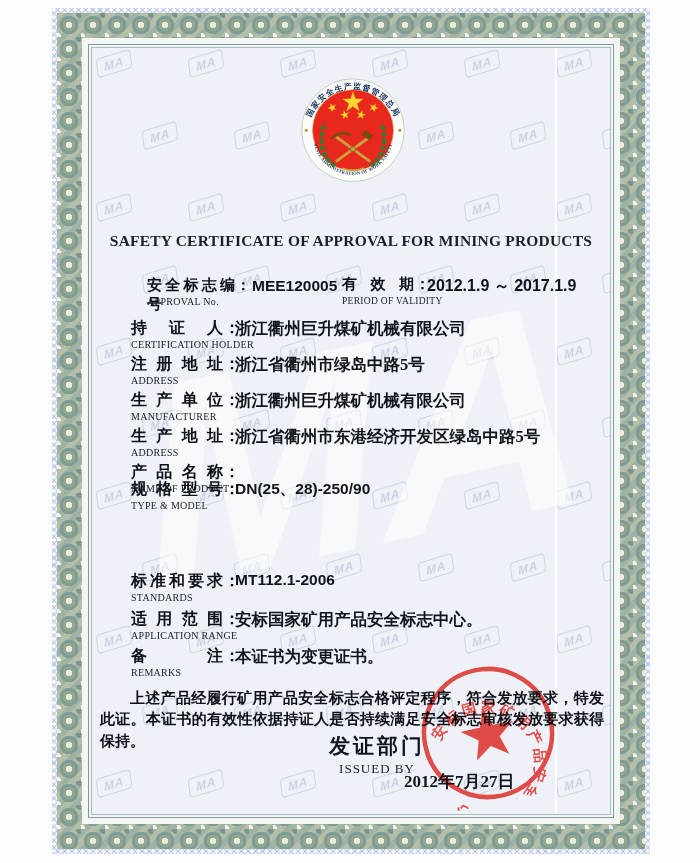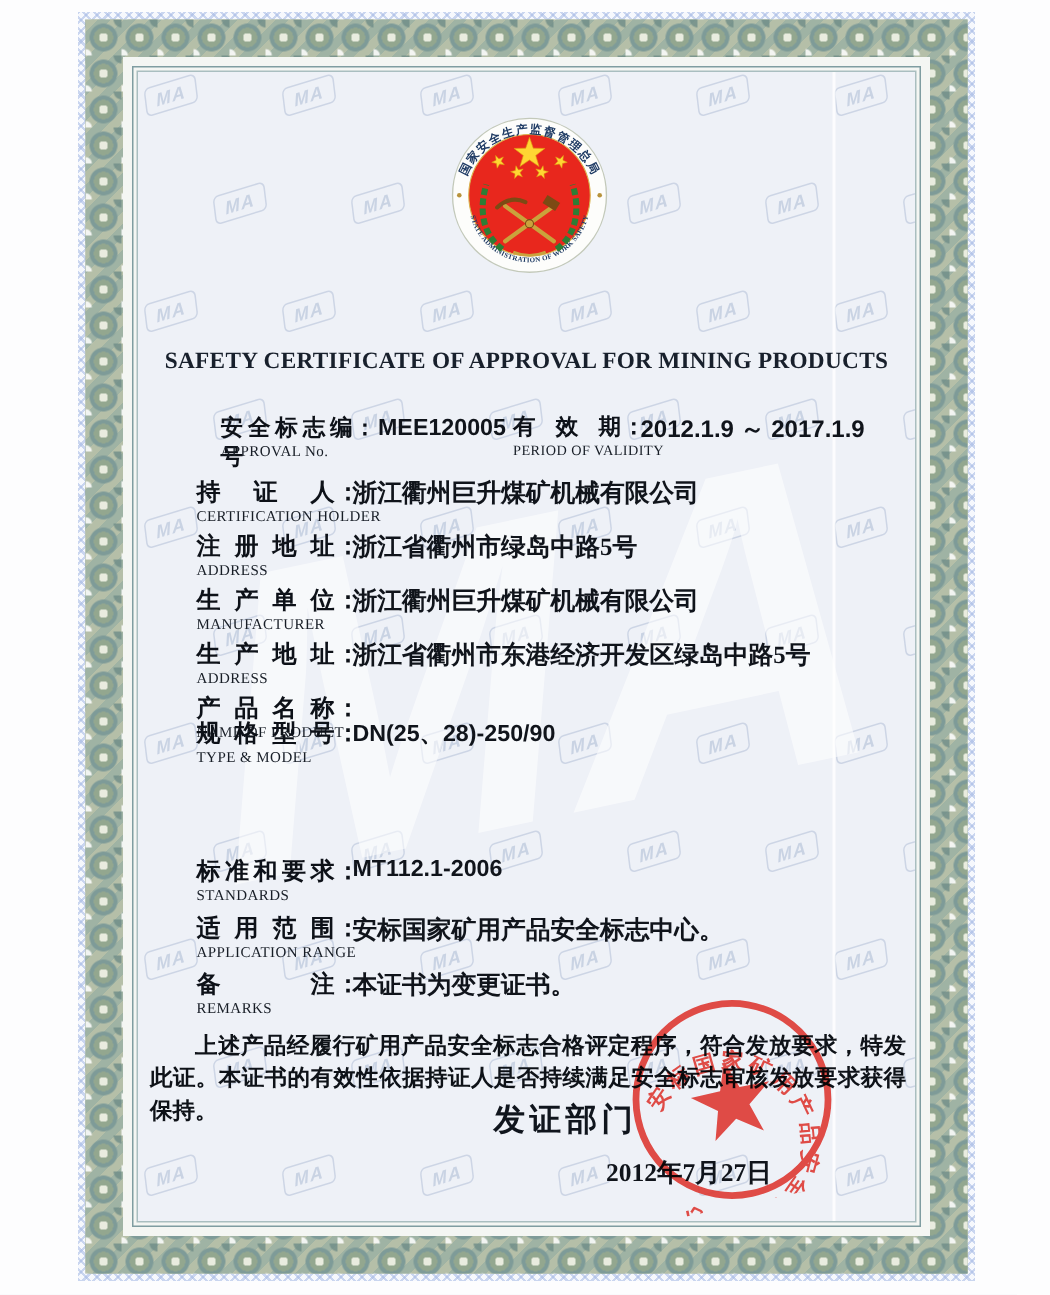--- a/index.html
+++ b/index.html
@@ -264,20 +264,21 @@
                     <span class="lab">备注</span>
                       <span class="colon">：</span>
                     <span class="sub-en">REMARKS</span>
                     <span class="val">本证书为变更证书。</span>
                   </div>
 
                   <div class="decl">上述产品经履行矿用产品安全标志合格评定程序，符合发放要求，特发此证。本证书的有效性依据持证人是否持续满足安全标志审核发放要求获得保持。</div>
 
                   <div class="issued">
                     <div class="cn">发证部门</div>
+                    <div class="en">ISSUED BY</div>
                   </div>
                   <div class="issuedate">2012年7月27日</div>
 
                   <svg class="seal" viewBox="0 0 140 140">
                     <defs>
                       <path id="sealArc" d="M 20,70 A 50,50 0 1 1 19.9,70.15"></path>
                     </defs>
                     <circle cx="70" cy="70" r="64" fill="none" stroke="#dd3832" stroke-width="4.5"></circle>
                     <polygon points="70,44 76.6,62.9 96.6,63.3 80.7,75.5 86.5,94.7 70,83.2 53.5,94.7 59.3,75.5 43.4,63.3 63.4,62.9" fill="#dd3832"></polygon>
                     <text font-size="14.5" font-weight="bold" fill="#dd3832" letter-spacing="3">

